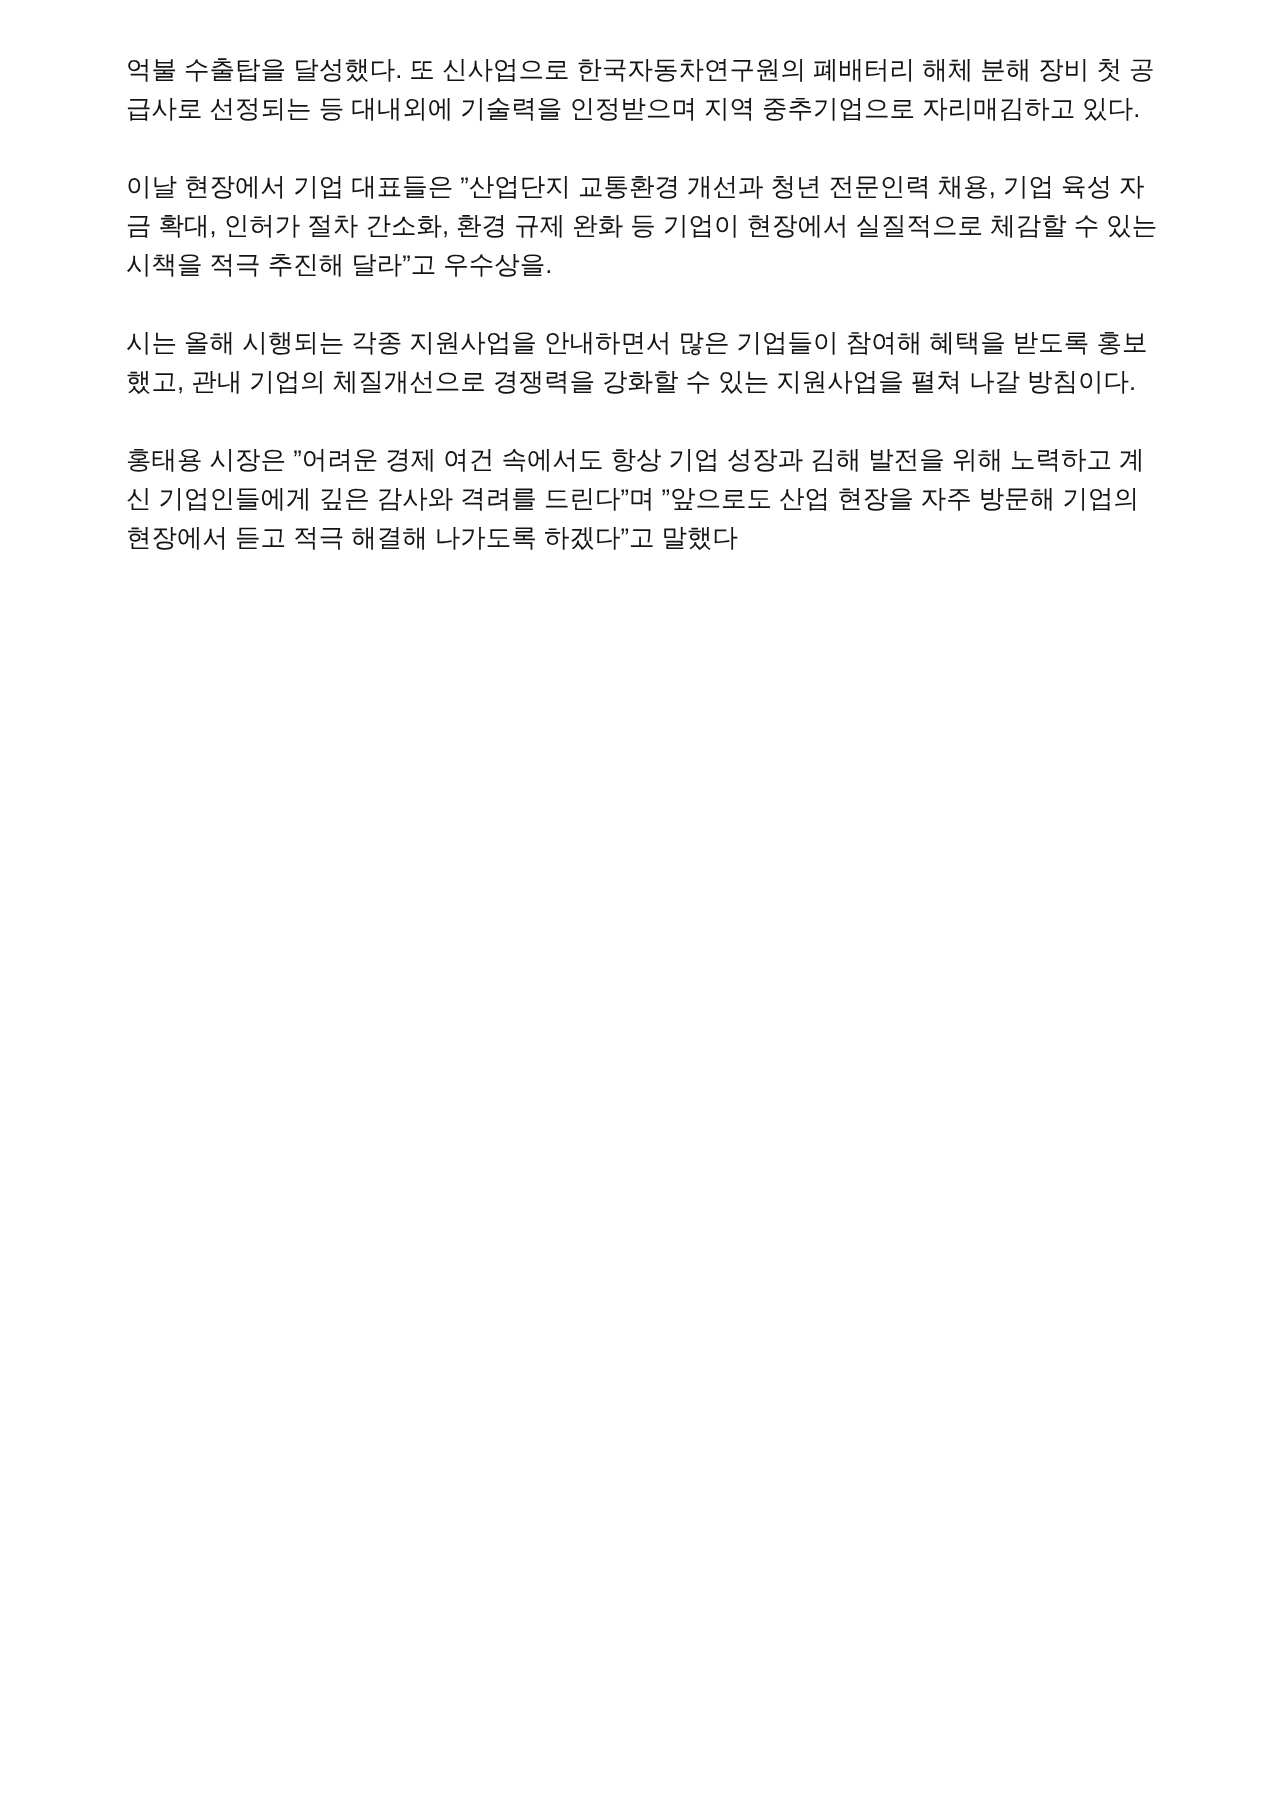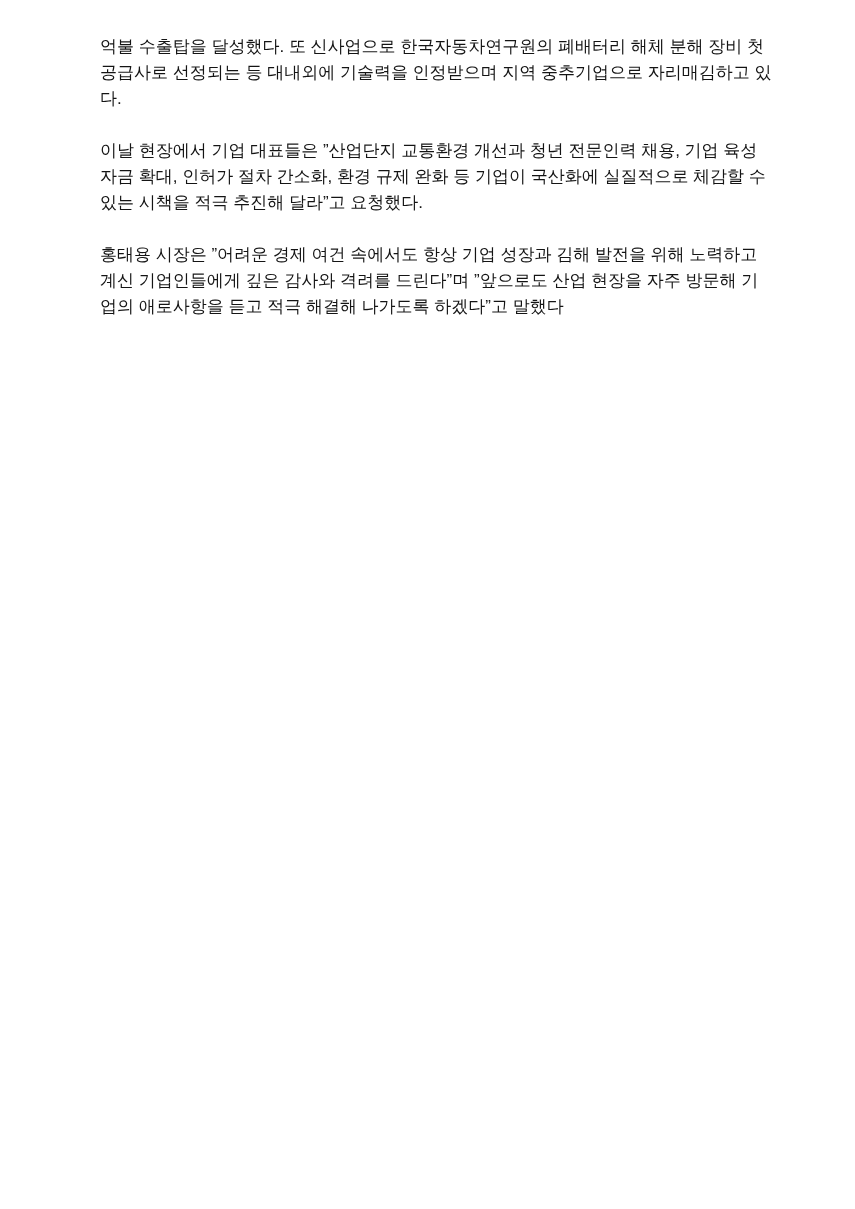--- a/index.html
+++ b/index.html
@@ -19,32 +19,33 @@
     box-sizing: border-box;
   }
   .article {
     position: absolute;
     top: 34px;
     left: 84px;
     width: 688px;
     color: #141414;
   }
   .article p {
-    margin: 0 0 26px 16px;
+    margin: 0 0 26px 0;
     font-size: 17px;
     line-height: 26px;
     text-align: left;
     word-break: normal;
     overflow-wrap: break-word;
     line-break: anywhere;
     white-space: normal;
   }
 </style>
 </head>
 <body>
 
 <div class="page">
   <div class="article">
     <p>억불 수출탑을 달성했다. 또 신사업으로 한국자동차연구원의 폐배터리 해체 분해 장비 첫 공급사로 선정되는 등 대내외에 기술력을 인정받으며 지역 중추기업으로 자리매김하고 있다.</p>
-    <p>이날 현장에서 기업 대표들은 ”산업단지 교통환경 개선과 청년 전문인력 채용, 기업 육성 자금 확대, 인허가 절차 간소화, 환경 규제 완화 등 기업이 국산화에 실질적으로 체감할 수 있는 시책을 적극 추진해 달라”고 요청했다.</p>
-    <p>홍태용 시장은 ”어려운 경제 여건 속에서도 항상 기업 성장과 김해 발전을 위해 노력하고 계신 기업인들에게 깊은 감사와 격려를 드린다”며 ”앞으로도 산업 현장을 자주 방문해 기업의 애로사항을 듣고 적극 해결해 나가도록 하겠다”고 말했다</p>
+    <p>이날 현장에서 기업 대표들은 ”산업단지 교통환경 개선과 청년 전문인력 채용, 기업 육성 자금 확대, 인허가 절차 간소화, 환경 규제 완화 등 기업이 현장에서 실질적으로 체감할 수 있는 시책을 적극 추진해 달라”고 우수상을.</p>
+    <p>시는 올해 시행되는 각종 지원사업을 안내하면서 많은 기업들이 참여해 혜택을 받도록 홍보했고, 관내 기업의 체질개선으로 경쟁력을 강화할 수 있는 지원사업을 펼쳐 나갈 방침이다.</p>
+    <p>홍태용 시장은 ”어려운 경제 여건 속에서도 항상 기업 성장과 김해 발전을 위해 노력하고 계신 기업인들에게 깊은 감사와 격려를 드린다”며 ”앞으로도 산업 현장을 자주 방문해 기업의 현장에서 듣고 적극 해결해 나가도록 하겠다”고 말했다</p>
   </div>
 </div>
 
 </body></html>

